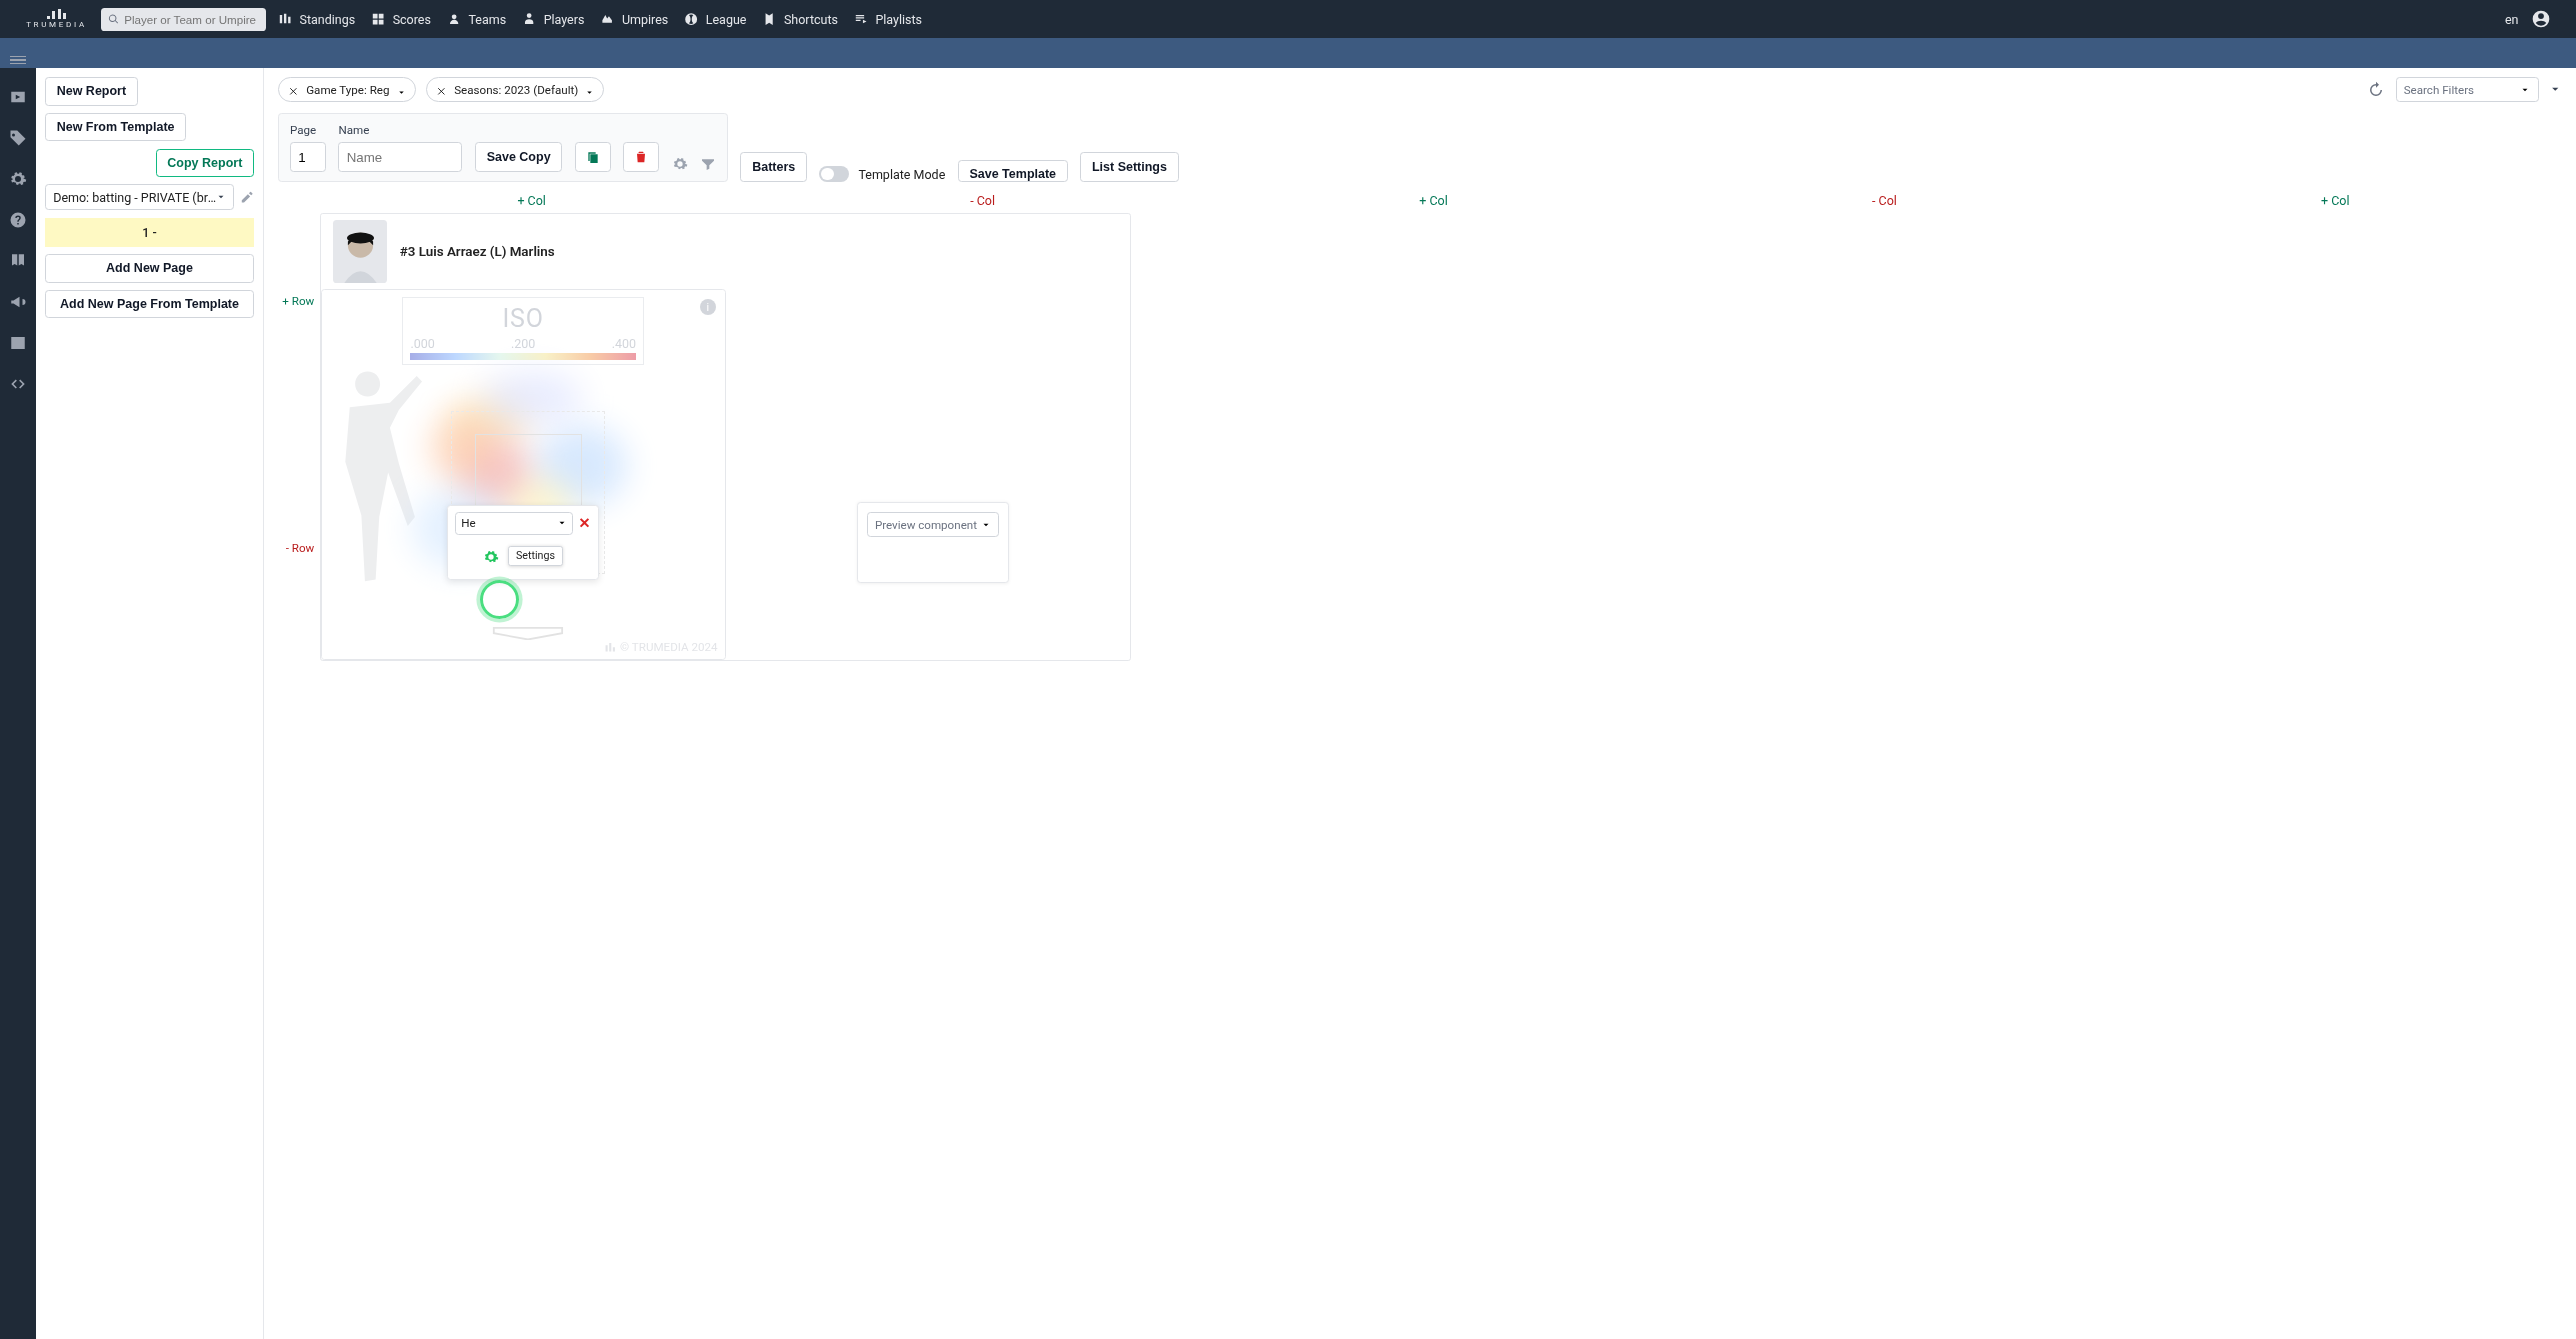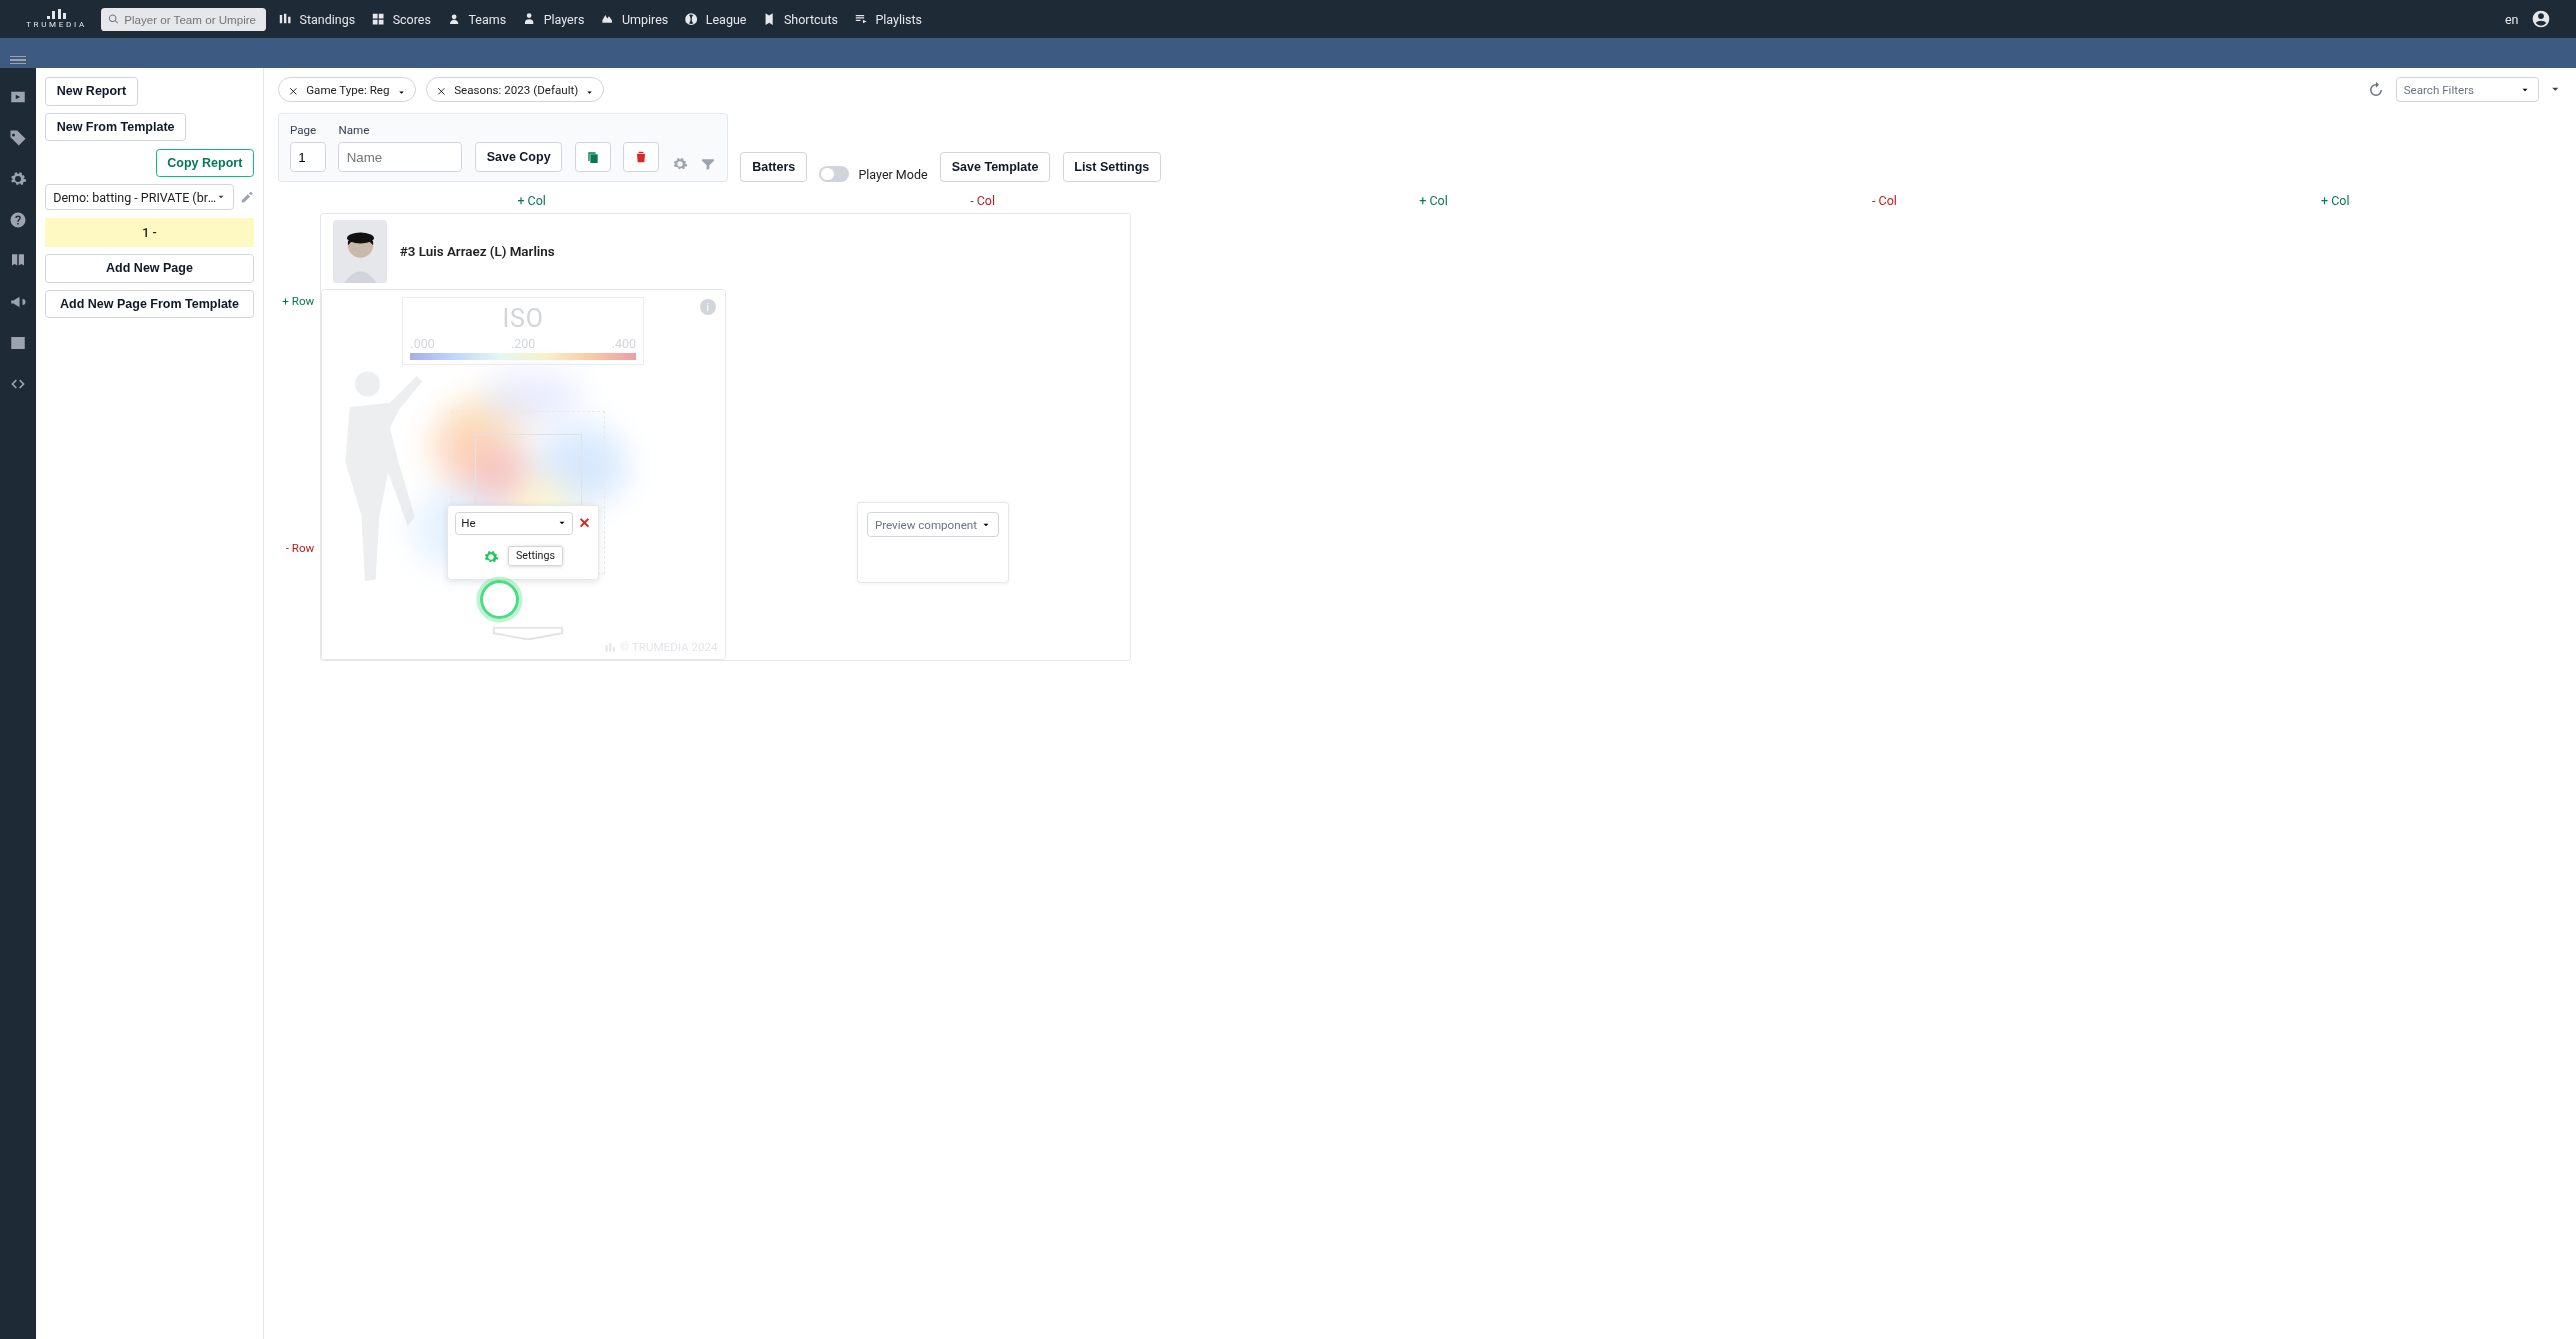--- a/index.html
+++ b/index.html
@@ -325,23 +325,23 @@
           <svg class="ghost-icon" viewBox="0 0 24 24">
               <path d="M12 8a4 4 0 100 8 4 4 0 000-8zm9 4l2 1-1 3-2-.5a8 8 0 01-1.4 1.4l.5 2-3 1-1-2h-2l-1 2-3-1 .5-2A8 8 0 016.2 16L4 16.5l-1-3 2-1v-1l-2-1 1-3 2 .5A8 8 0 017.8 6L7.3 4l3-1 1 2h2l1-2 3 1-.5 2c.5.4 1 1 1.4 1.4L20 7l1 3-2 1z"></path>
             </svg>
           <svg class="ghost-icon" viewBox="0 0 24 24">
               <path d="M3 5h18v2l-7 7v5l-4 2v-7L3 7z"></path>
             </svg>
         </div>
         <button class="btn" style="height:30px">Batters</button>
         <div class="preview">
           <div class="toggle-sw"></div>
-          <span>Player Mode</span>
-        </div>
-        <button class="btn" style="height:30px">Save Template</button>
+          <span>Template Mode</span>
+        </div>
+        <button class="btn" style="height:22px">Save Template</button>
         <button class="btn" style="height:30px">List Settings</button>
       </div>
 
       <div class="col-controls">
         <span class="addcol">+ Col</span>
         <span class="delcol">- Col</span>
         <span class="addcol">+ Col</span>
         <span class="delcol">- Col</span>
         <span class="addcol">+ Col</span>
       </div>

